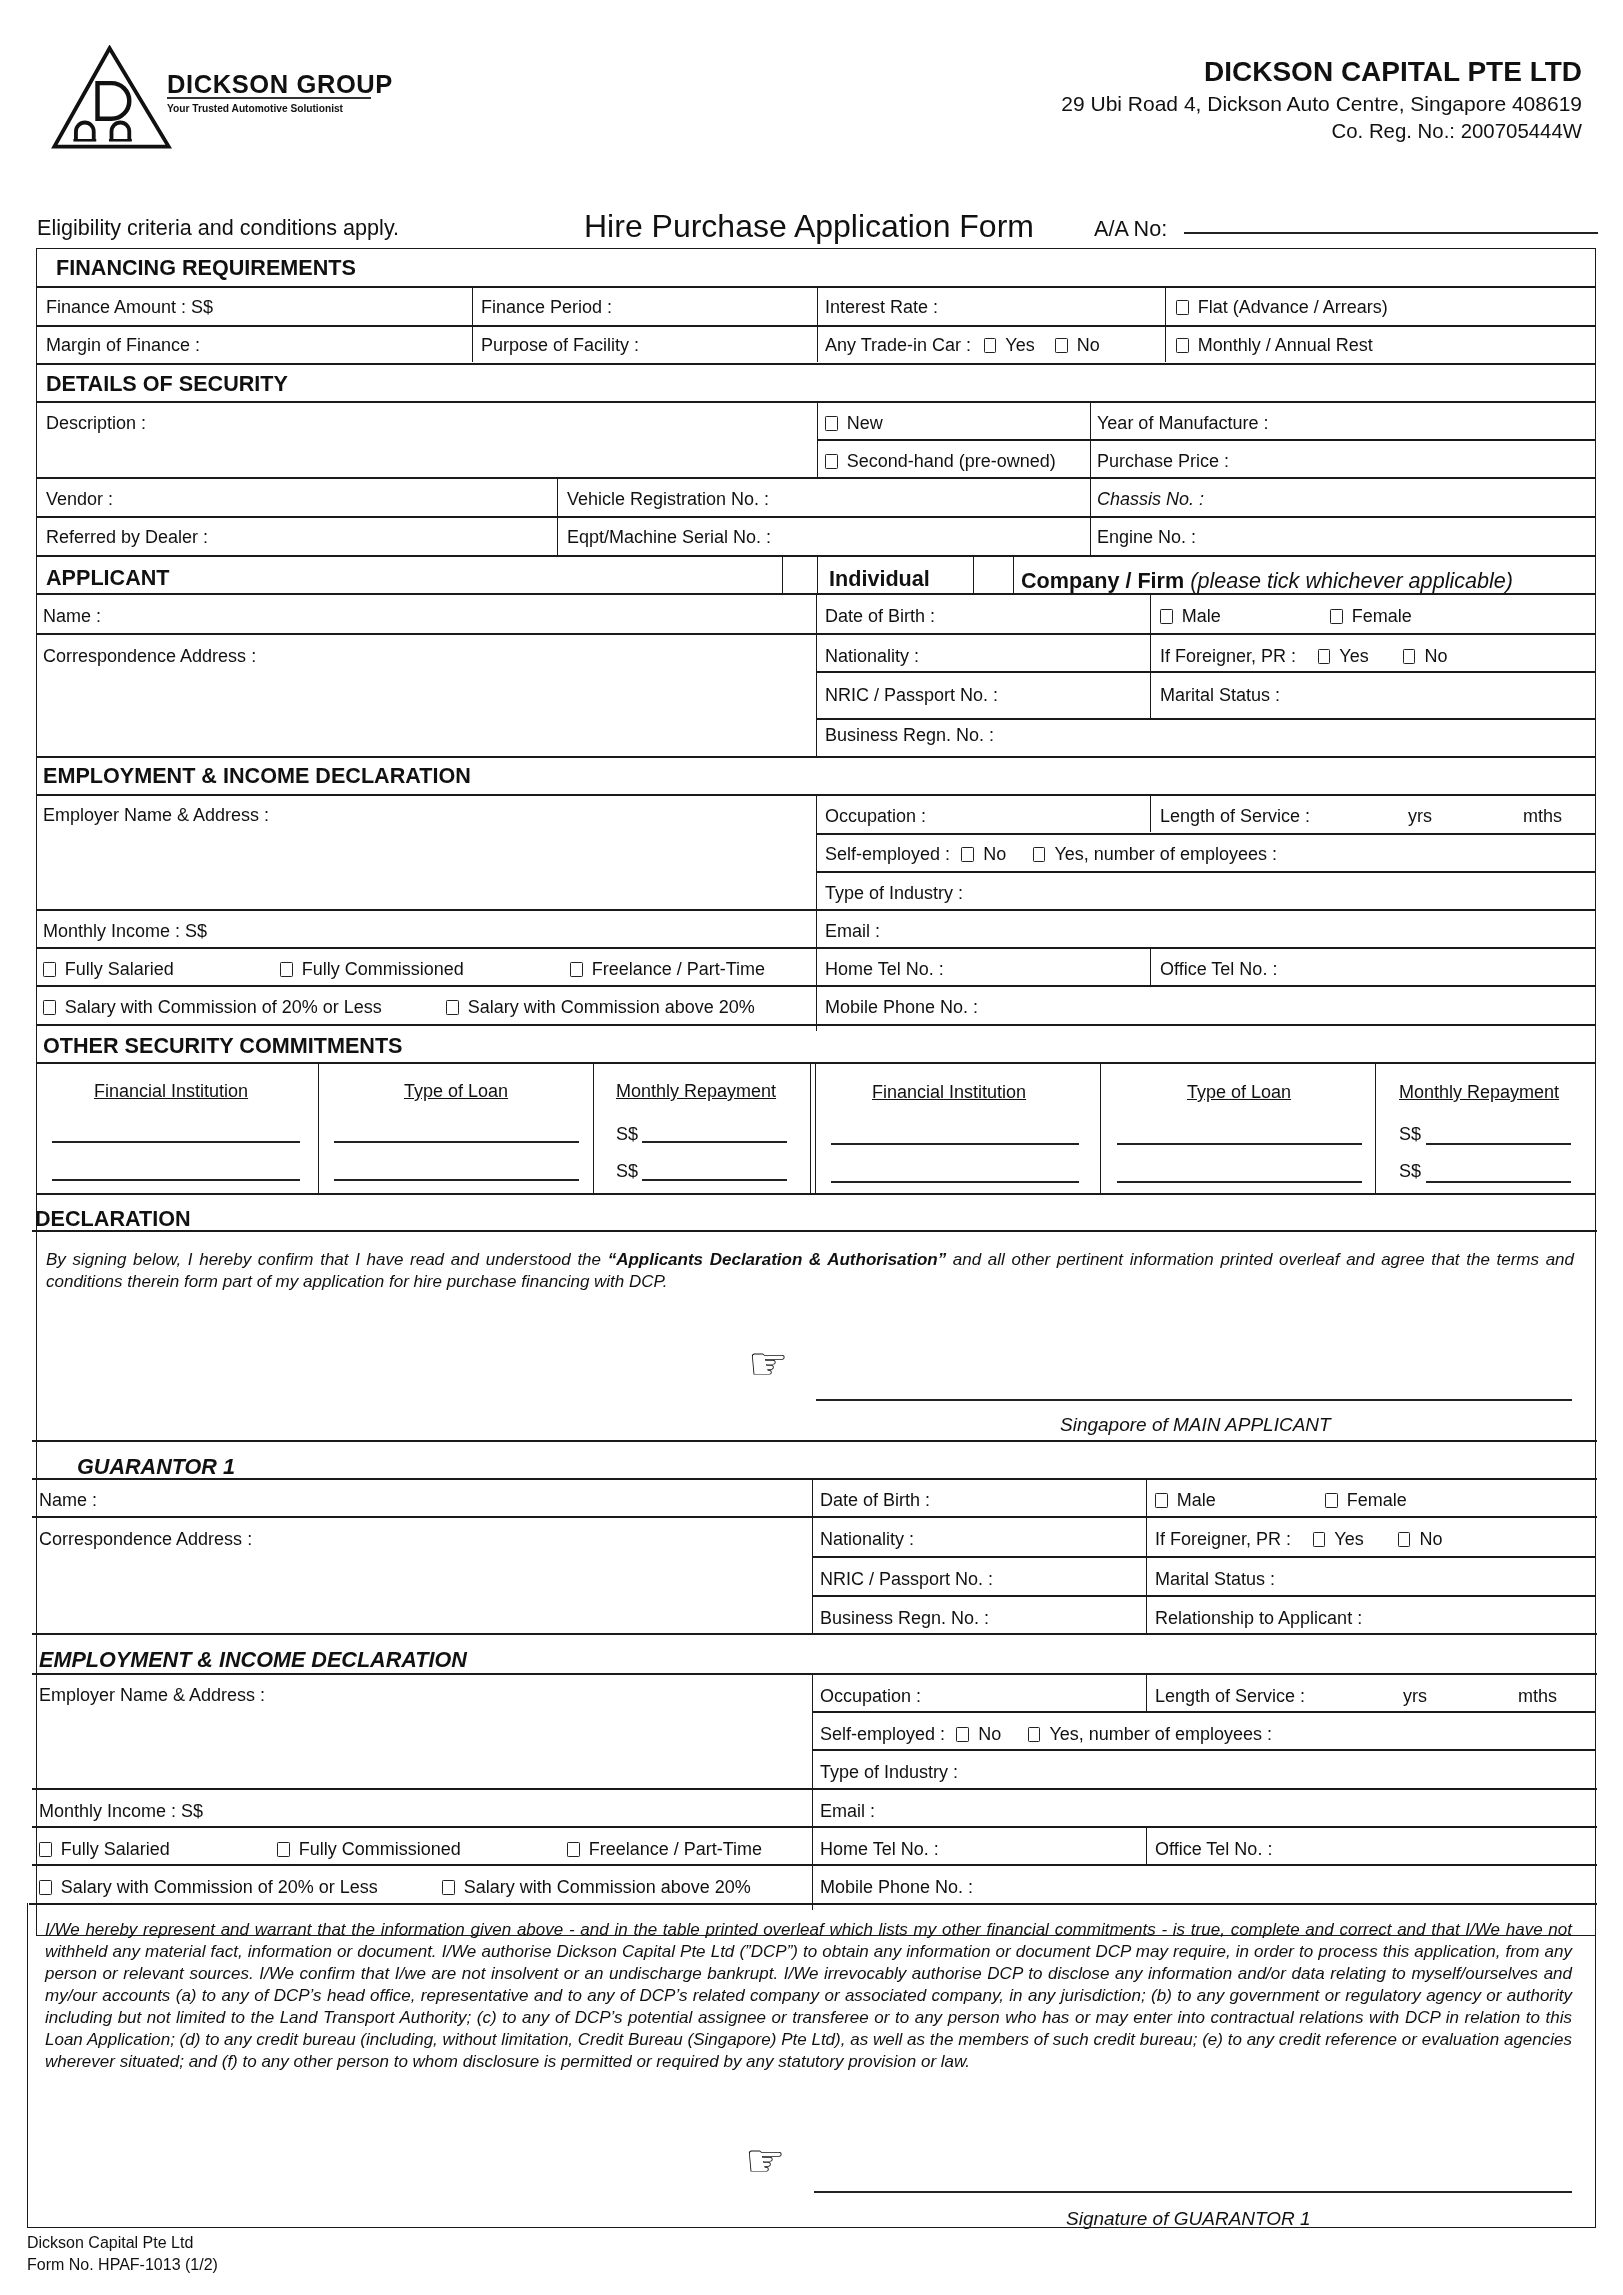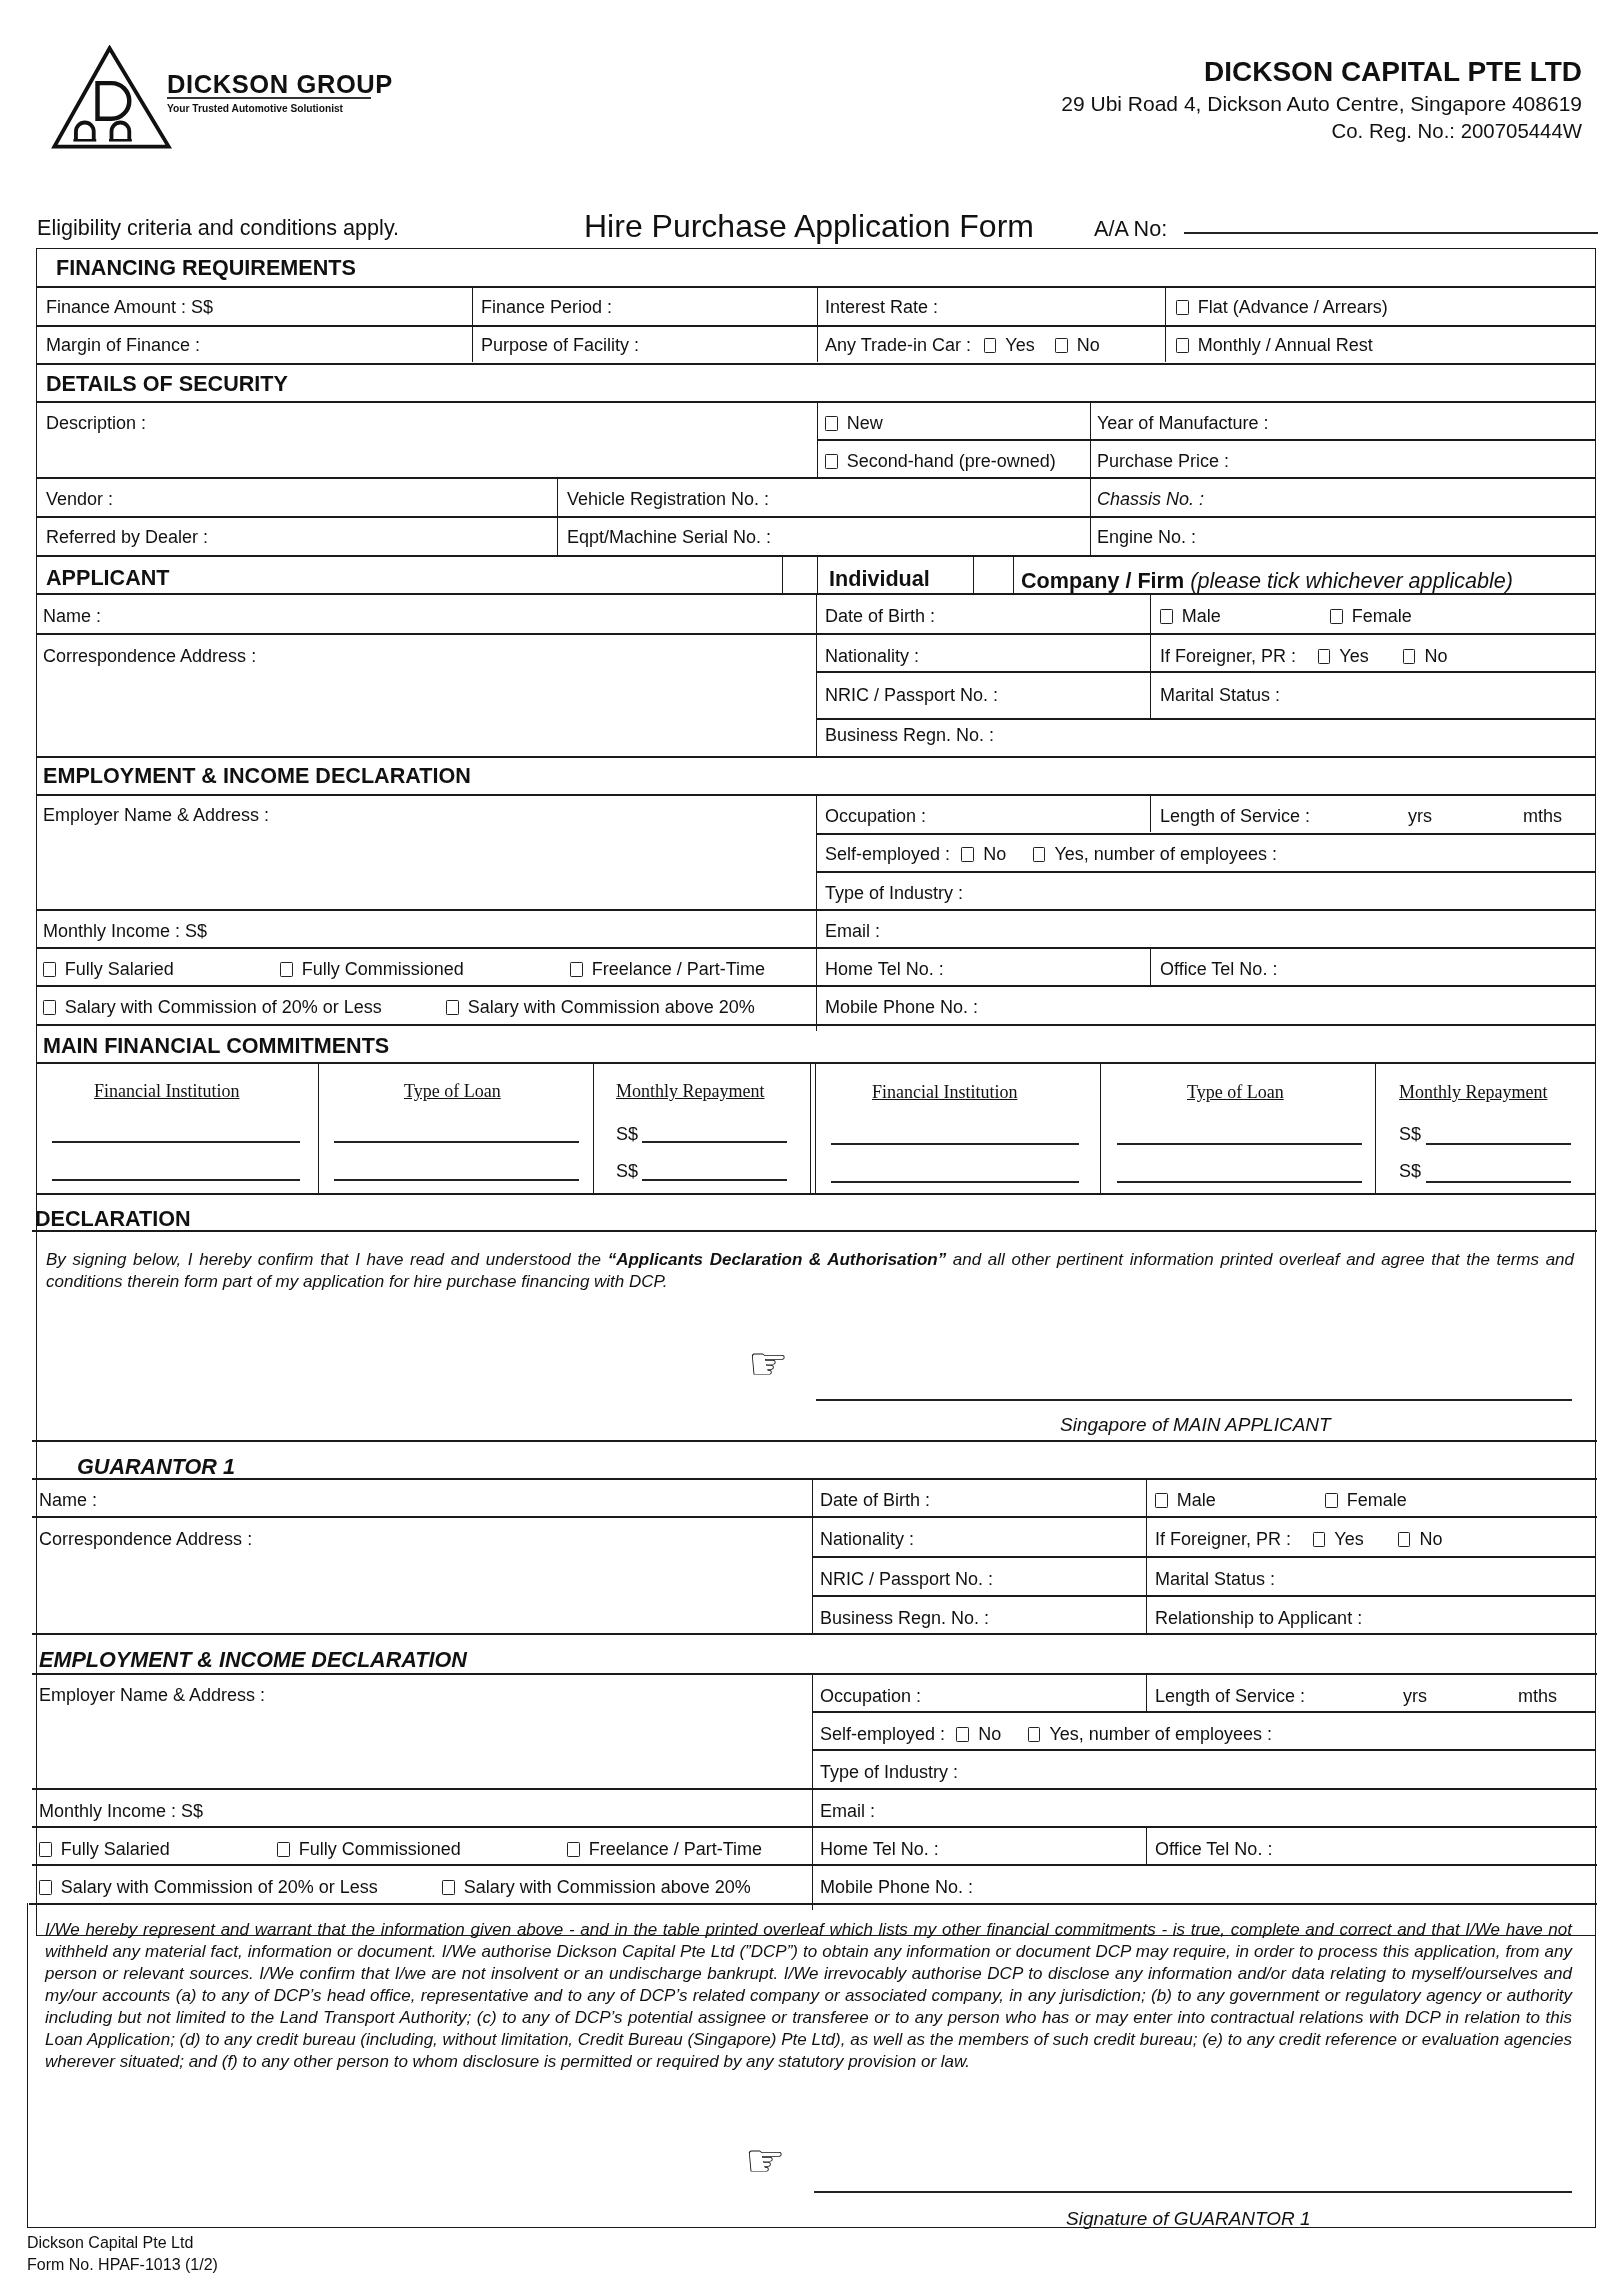--- a/index.html
+++ b/index.html
@@ -3,21 +3,21 @@
 <meta charset="utf-8">
 <style>
   html,body{margin:0;padding:0;background:#fff;}
   body{width:1623px;height:2295px;position:relative;overflow:hidden;font-family:"Liberation Sans",sans-serif;color:#111;}
   .abs{position:absolute;}
   .t{position:absolute;font-size:18px;white-space:nowrap;line-height:1;}
   .h{position:absolute;font-size:21.6px;font-weight:bold;white-space:nowrap;line-height:1;}
   .hl{position:absolute;background:#1a1a1a;height:1.9px;}
   .vl{position:absolute;background:#1a1a1a;width:1.3px;}
   .cb{display:inline-block;width:12.7px;height:15.3px;border:1.3px solid #222;margin-right:9px;vertical-align:-1.9px;box-sizing:border-box;border-radius:1.3px;}
-  .u{text-decoration:underline;font-family:Liberation Serif, serif;}
+  .u{text-decoration:underline;}
   .it{font-style:italic;}
   .para{position:absolute;font-size:17px;font-style:italic;line-height:22px;text-align:justify;}
   .blank{position:absolute;height:1.9px;background:#222;}
 </style>
 </head>
 <body>
 
 <div class="abs" style="left:48px;top:45px;width:127px;height:108px;">
   <svg width="127" height="108" viewBox="0 0 200 170">
     <polygon points="97,5 10,160 190,160" fill="none" stroke="#111" stroke-width="6"></polygon>
@@ -146,21 +146,21 @@
 <div class="t" style="left:570px;top:960px;"><span class="cb"></span><span>Freelance / Part-Time</span></div>
 <div class="t" style="left:825px;top:960px;">Home Tel No. :</div>
 <div class="vl" style="left:1150px;top:947px;height:38px;"></div>
 <div class="t" style="left:1160px;top:960px;">Office Tel No. :</div>
 <div class="hl" style="left:36px;top:985px;width:1560px;"></div>
 <div class="t" style="left:43px;top:998px;"><span class="cb"></span><span>Salary with Commission of 20% or Less</span></div>
 <div class="t" style="left:446px;top:998px;"><span class="cb"></span><span>Salary with Commission above 20%</span></div>
 <div class="t" style="left:825px;top:998px;">Mobile Phone No. :</div>
 <div class="hl" style="left:36px;top:1024px;width:1560px;"></div>
 
-<div class="h" style="left:43px;top:1035px;">MAIN FINANCIAL COMMITMENTS</div>
+<div class="h" style="left:43px;top:1035px;">OTHER SECURITY COMMITMENTS</div>
 <div class="hl" style="left:36px;top:1062px;width:1560px;"></div>
 <div class="vl" style="left:318px;top:1062px;height:132px;"></div>
 <div class="vl" style="left:593px;top:1062px;height:132px;"></div>
 <div class="vl" style="left:810px;top:1062px;height:132px;"></div>
 <div class="vl" style="left:815px;top:1062px;height:132px;"></div>
 <div class="vl" style="left:1100px;top:1062px;height:132px;"></div>
 <div class="vl" style="left:1375px;top:1062px;height:132px;"></div>
 
 <div>
   <div class="t u" style="left:94px;top:1082px;">Financial Institution</div>

